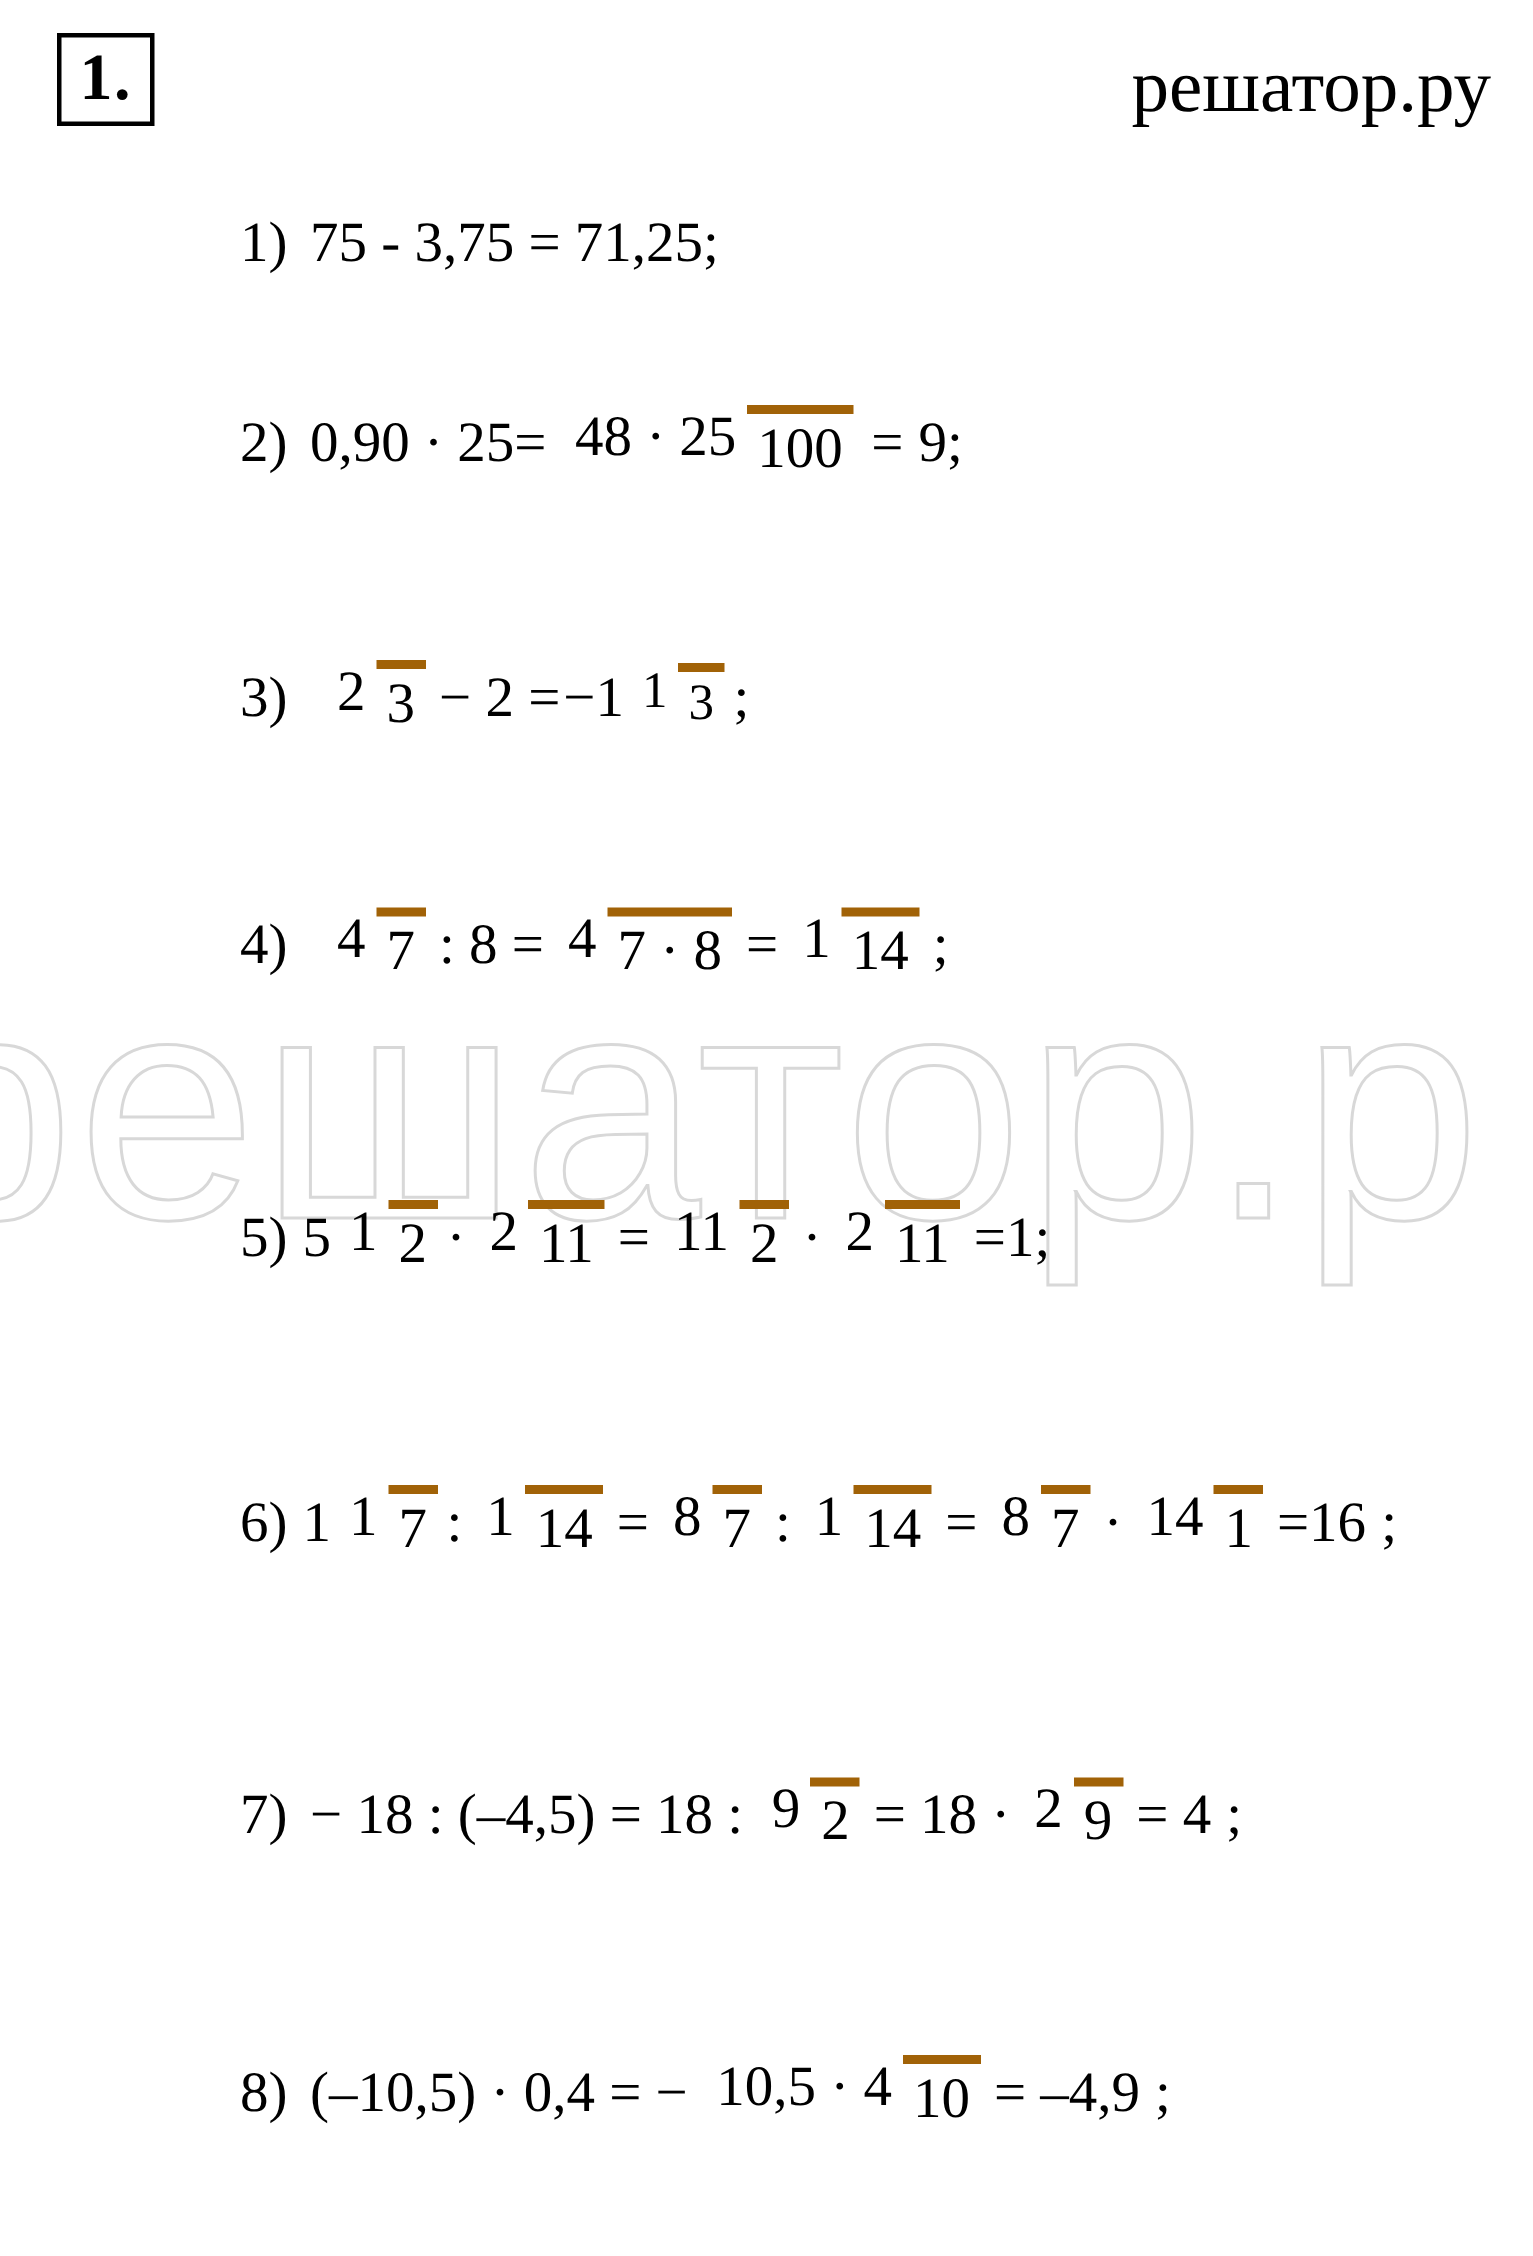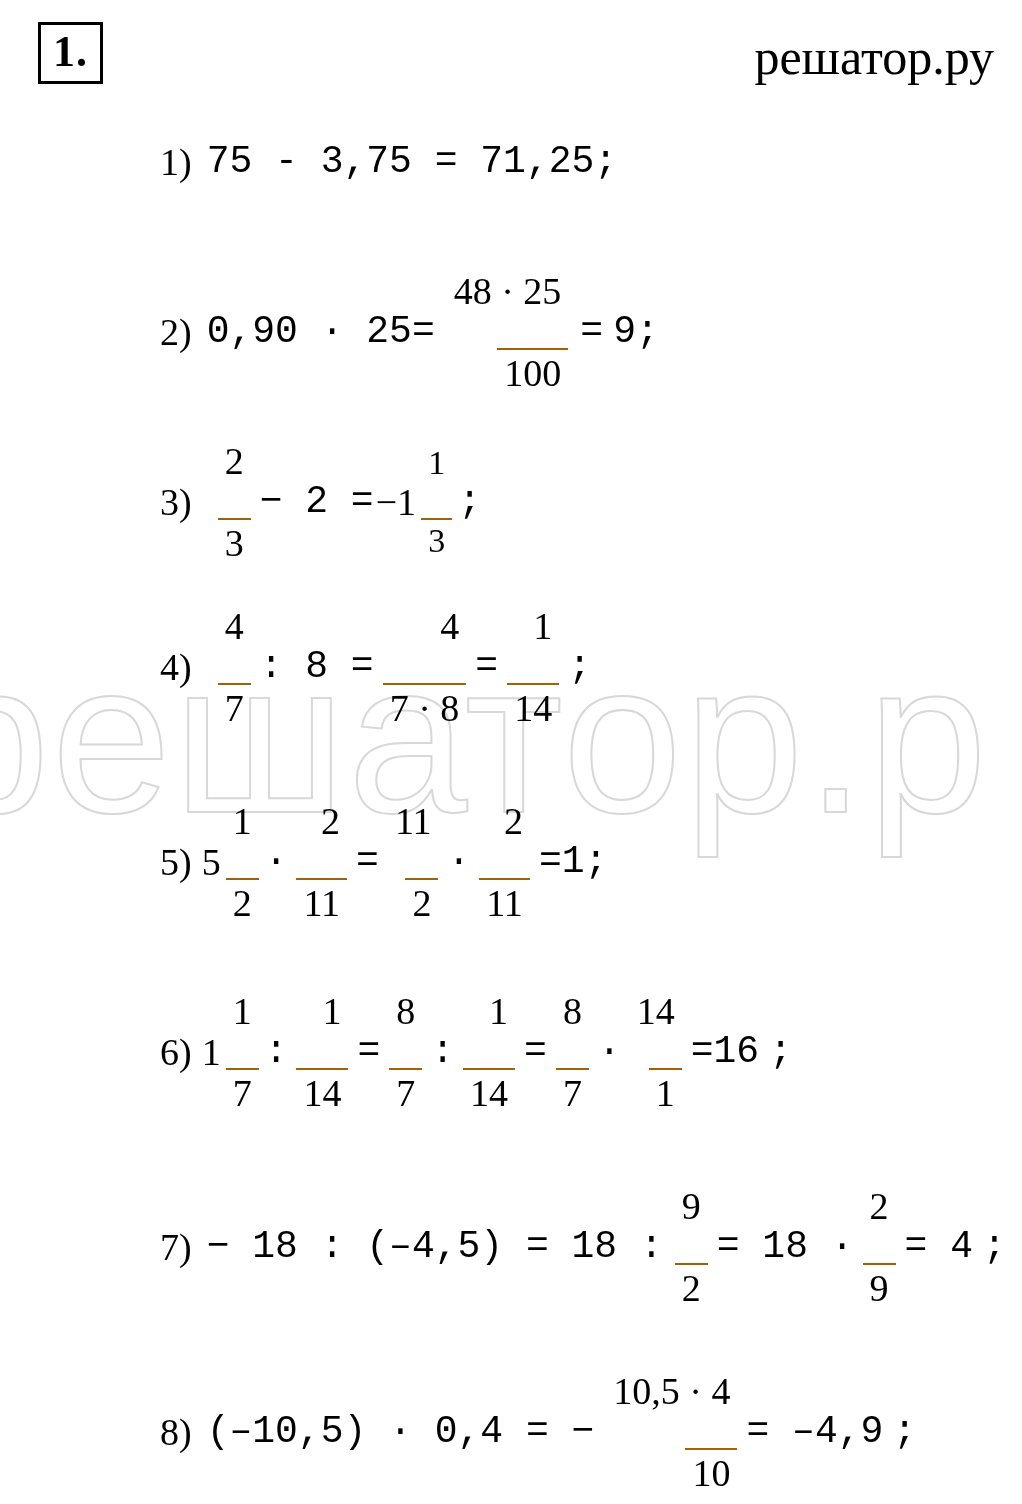--- a/index.html
+++ b/index.html
@@ -59,40 +59,38 @@
     align-items: center;
     font-size: 38px;
     line-height: 44px;
     white-space: nowrap;
   }
   .idx {
     margin-right: 10px;
   }
   .tok {
     padding: 0 5px;
-    font-family: Liberation Mono, monospace;
   }
   .tok.tight { padding: 0 2px; }
 
   
   .frac {
     display: inline-flex;
-    flex-direction: column;
-    align-items: flex-end;
+    flex-direction: row;
+    align-items: flex-start;
     vertical-align: middle;
     margin: 0 7px;
     font-size: 38px;
     line-height: 42px;
-    gap: 34px;
   }
   .frac .num {
     padding: 0 7px 2px 7px;
   }
   .frac .den {
-    border-top: 2px solid #a16207;
+    border-top: 6px solid #a16207;
     padding: 2px 7px 0 7px;
   }
   .frac.small { font-size: 34px; line-height: 38px; }
 
   
   .mixed {
     display: inline-flex;
     align-items: center;
   }
   .mixed .whole { margin-right: 1px; }

